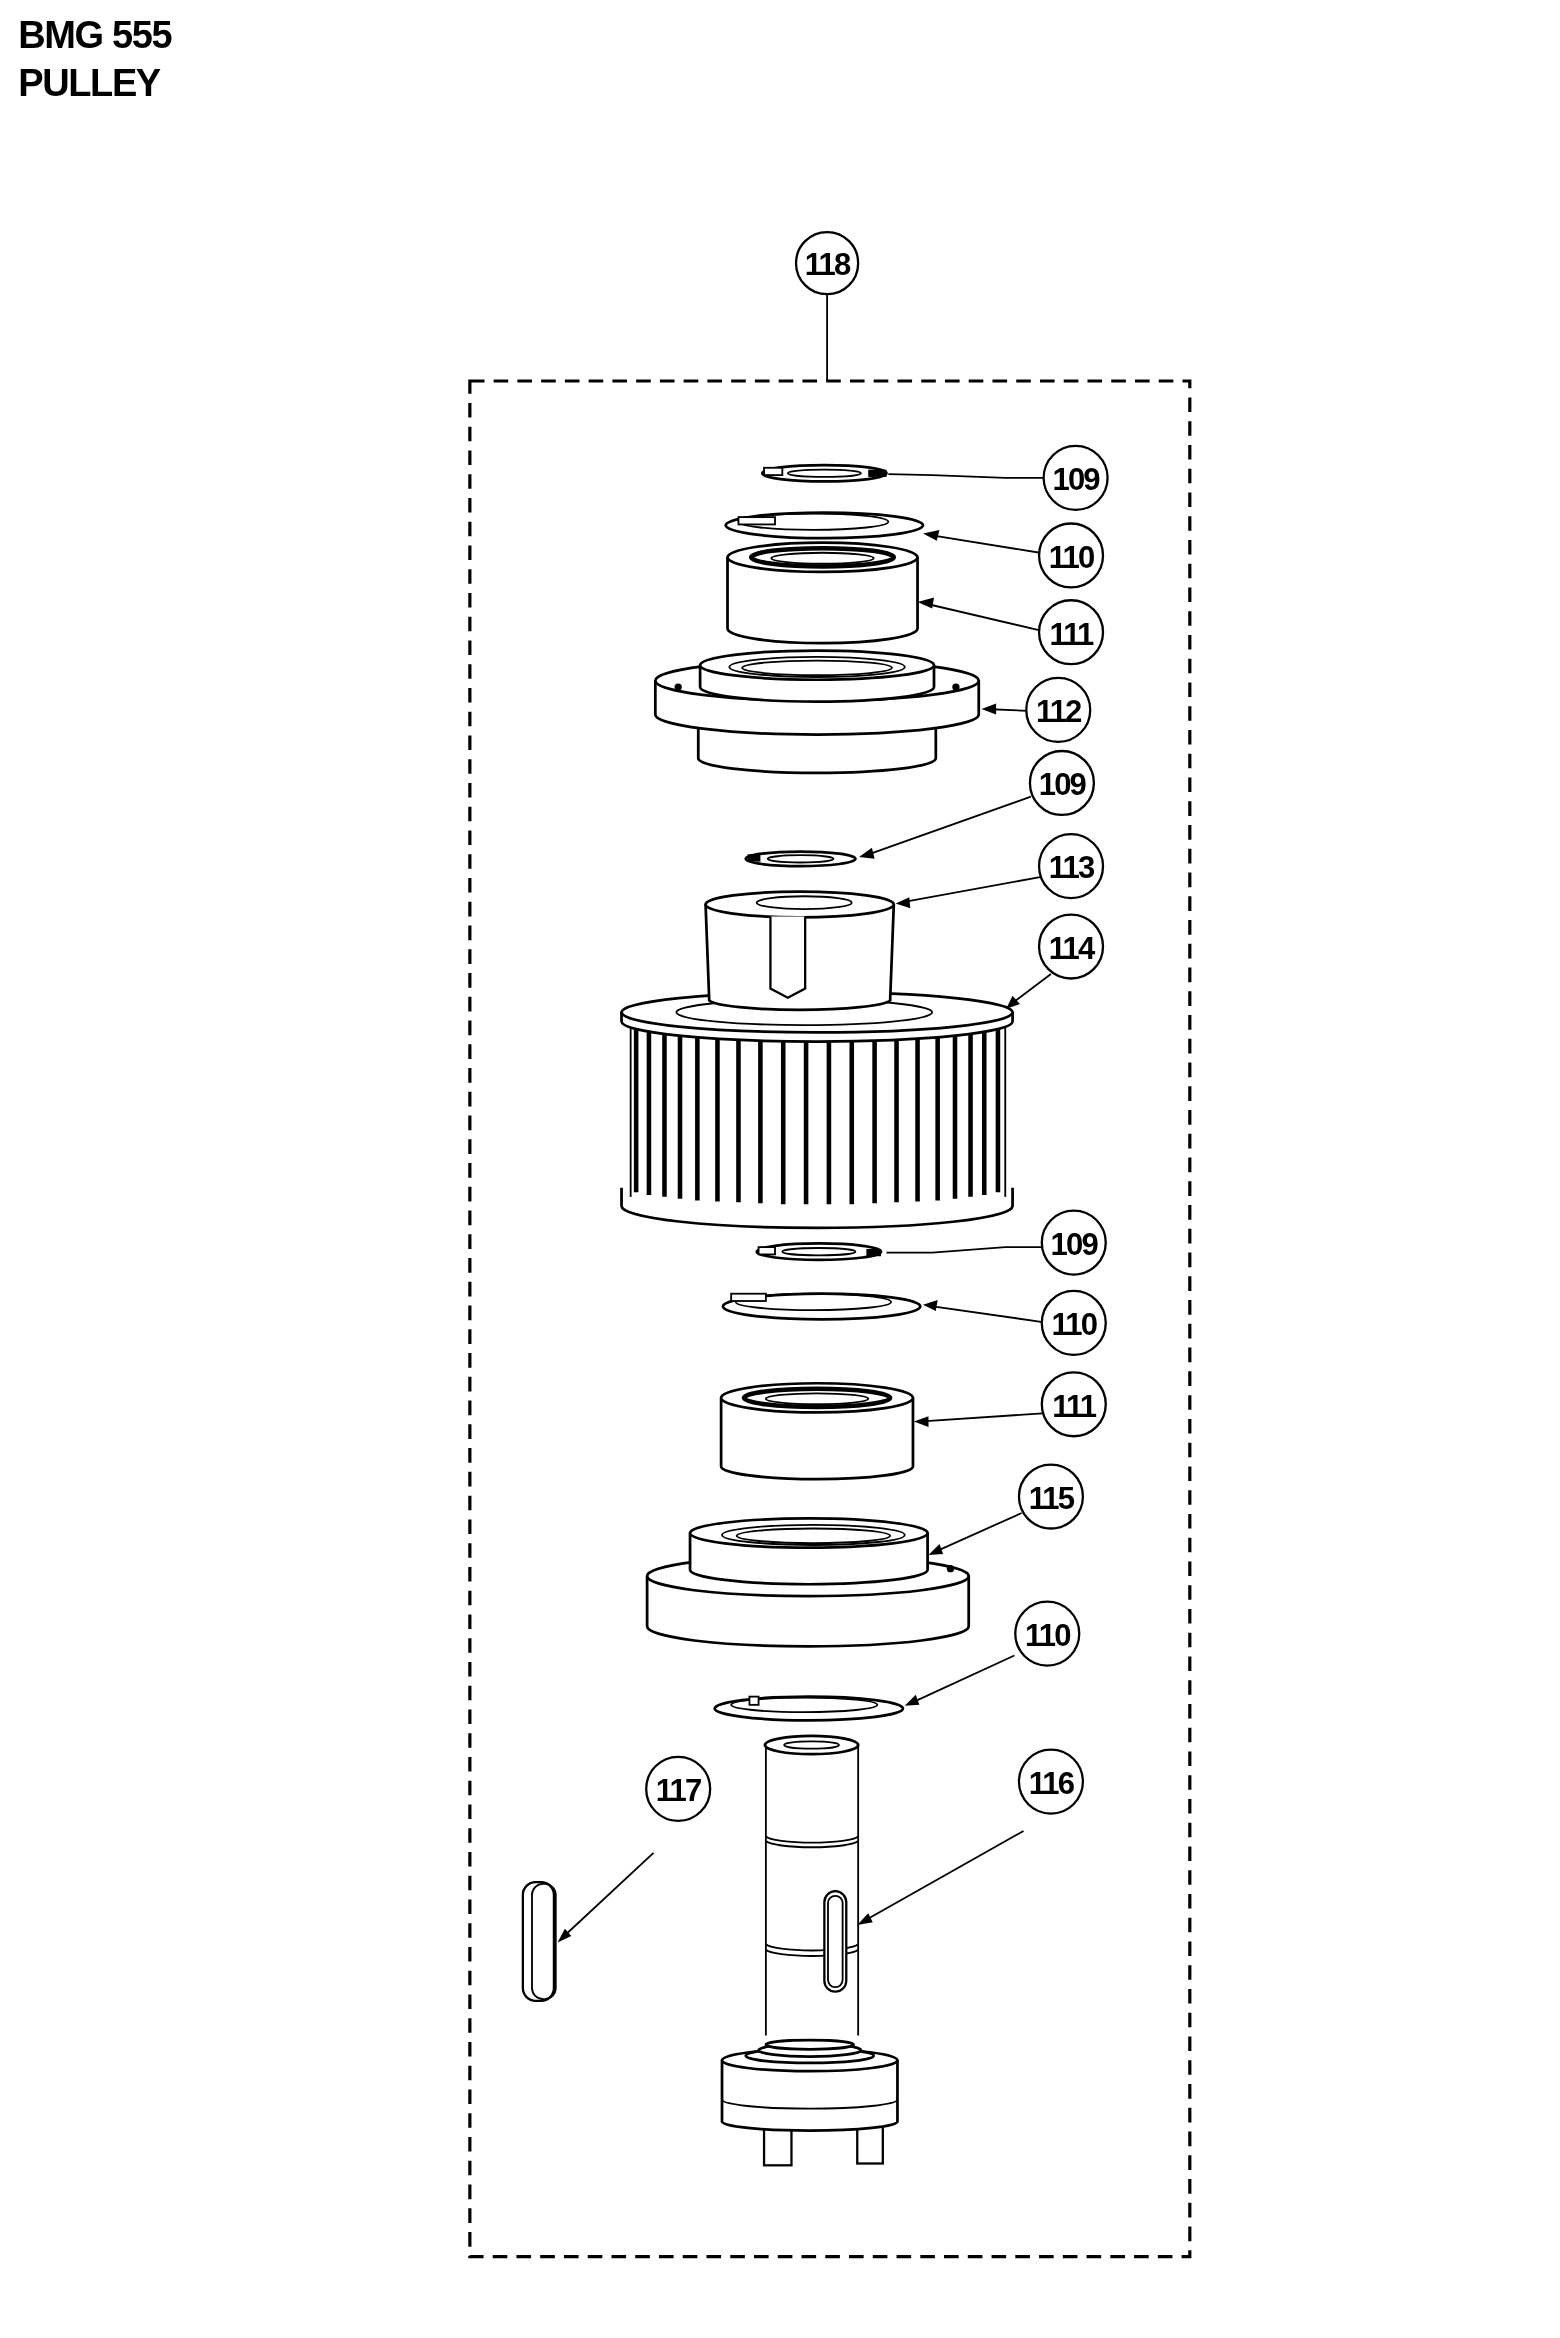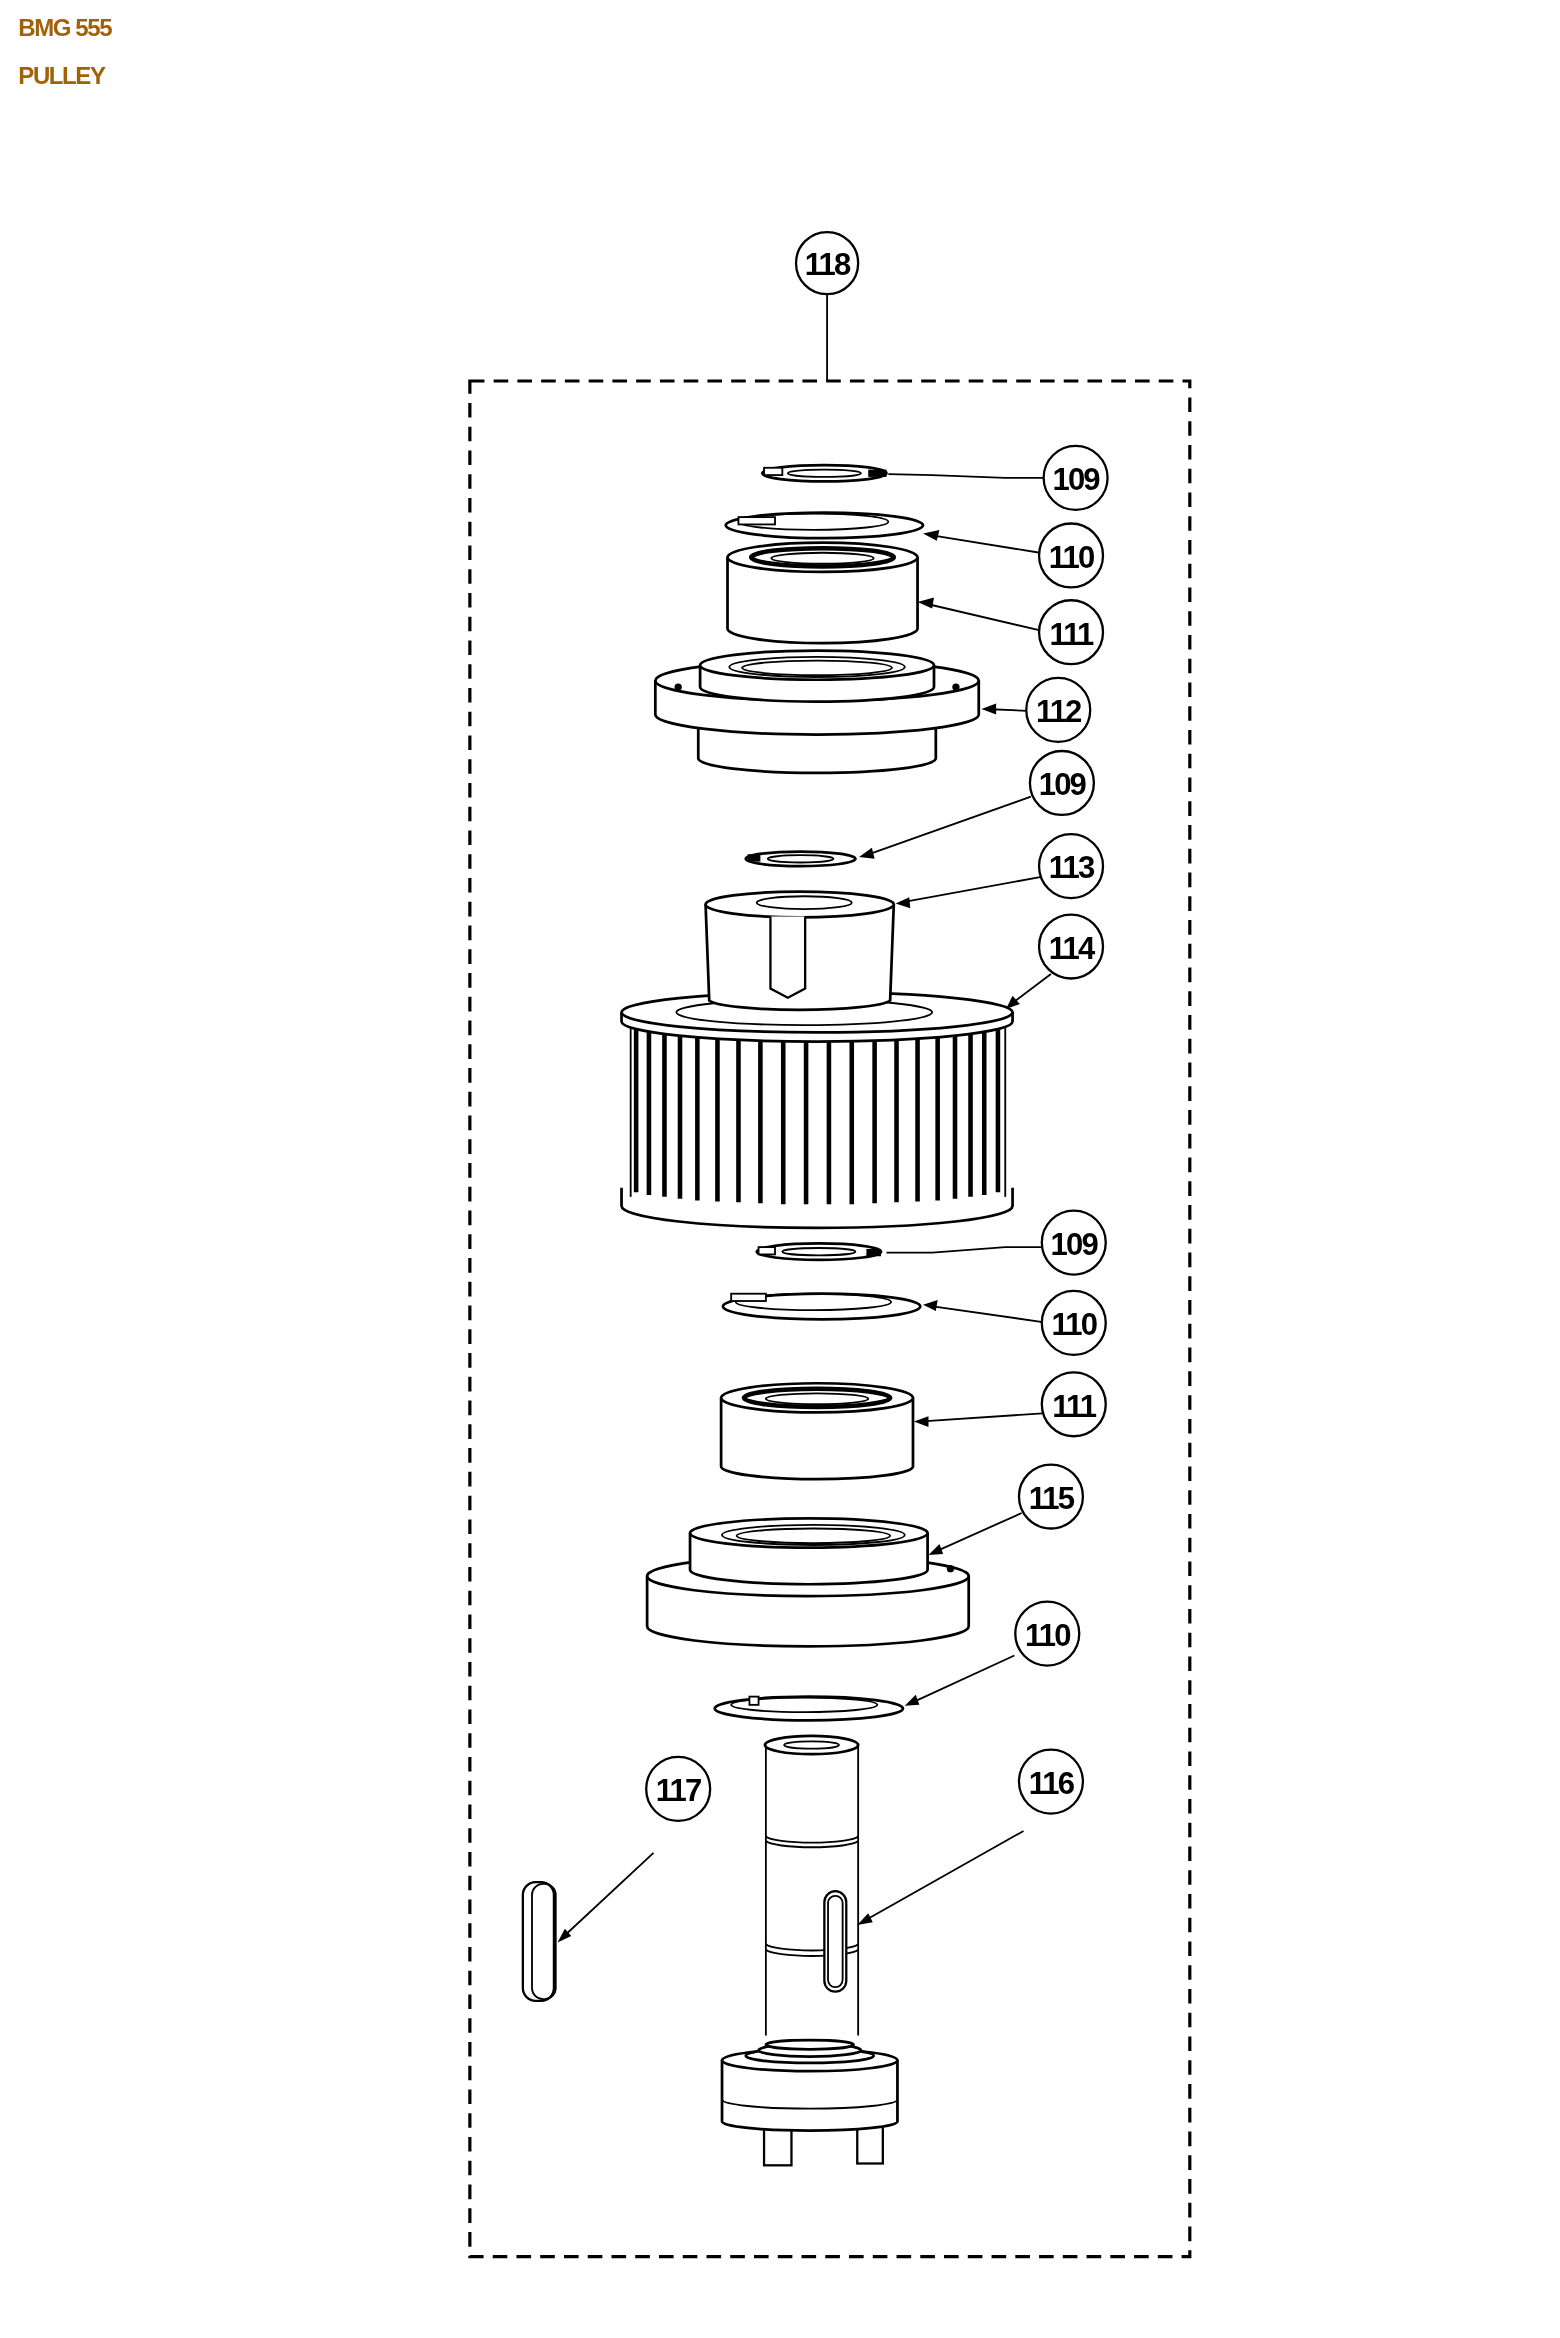--- a/index.html
+++ b/index.html
@@ -1,17 +1,17 @@
 <!DOCTYPE html>
 <html style="font-size:14.6px"><head>
 <meta charset="utf-8">
 <style>
   html, body { margin:0; padding:0; background:#ffffff; }
   body { width:1561px; height:2338px; position:relative; overflow:hidden; font-family:"Liberation Sans", sans-serif; }
-  .title { position:absolute; left:18.3px; font-weight:bold; font-size:24px; letter-spacing:-1.4px; color:#a16207; line-height:1; }
+  .title { position:absolute; left:18.3px; font-weight:bold; font-size:38px; letter-spacing:-1.4px; color:#000000; line-height:1; }
   #title-model { top:16.4px; }
   #title-name { top:64px; }
   svg { position:absolute; left:0; top:0; }
   .ln { fill:#fff; stroke:#000; stroke-width:3; }
   .thin { fill:none; stroke:#000; stroke-width:2; }
   .lead { fill:none; stroke:#000; stroke-width:2; }
   .balloon circle { fill:#fff; stroke:#000; stroke-width:2.5; }
   .balloon text { font-family:"Liberation Sans", sans-serif; font-weight:bold; font-size:34px; letter-spacing:-2px; text-anchor:middle; dominant-baseline:central; fill:#000; }
   .tooth { stroke:#000; stroke-width:5; }
 </style>

